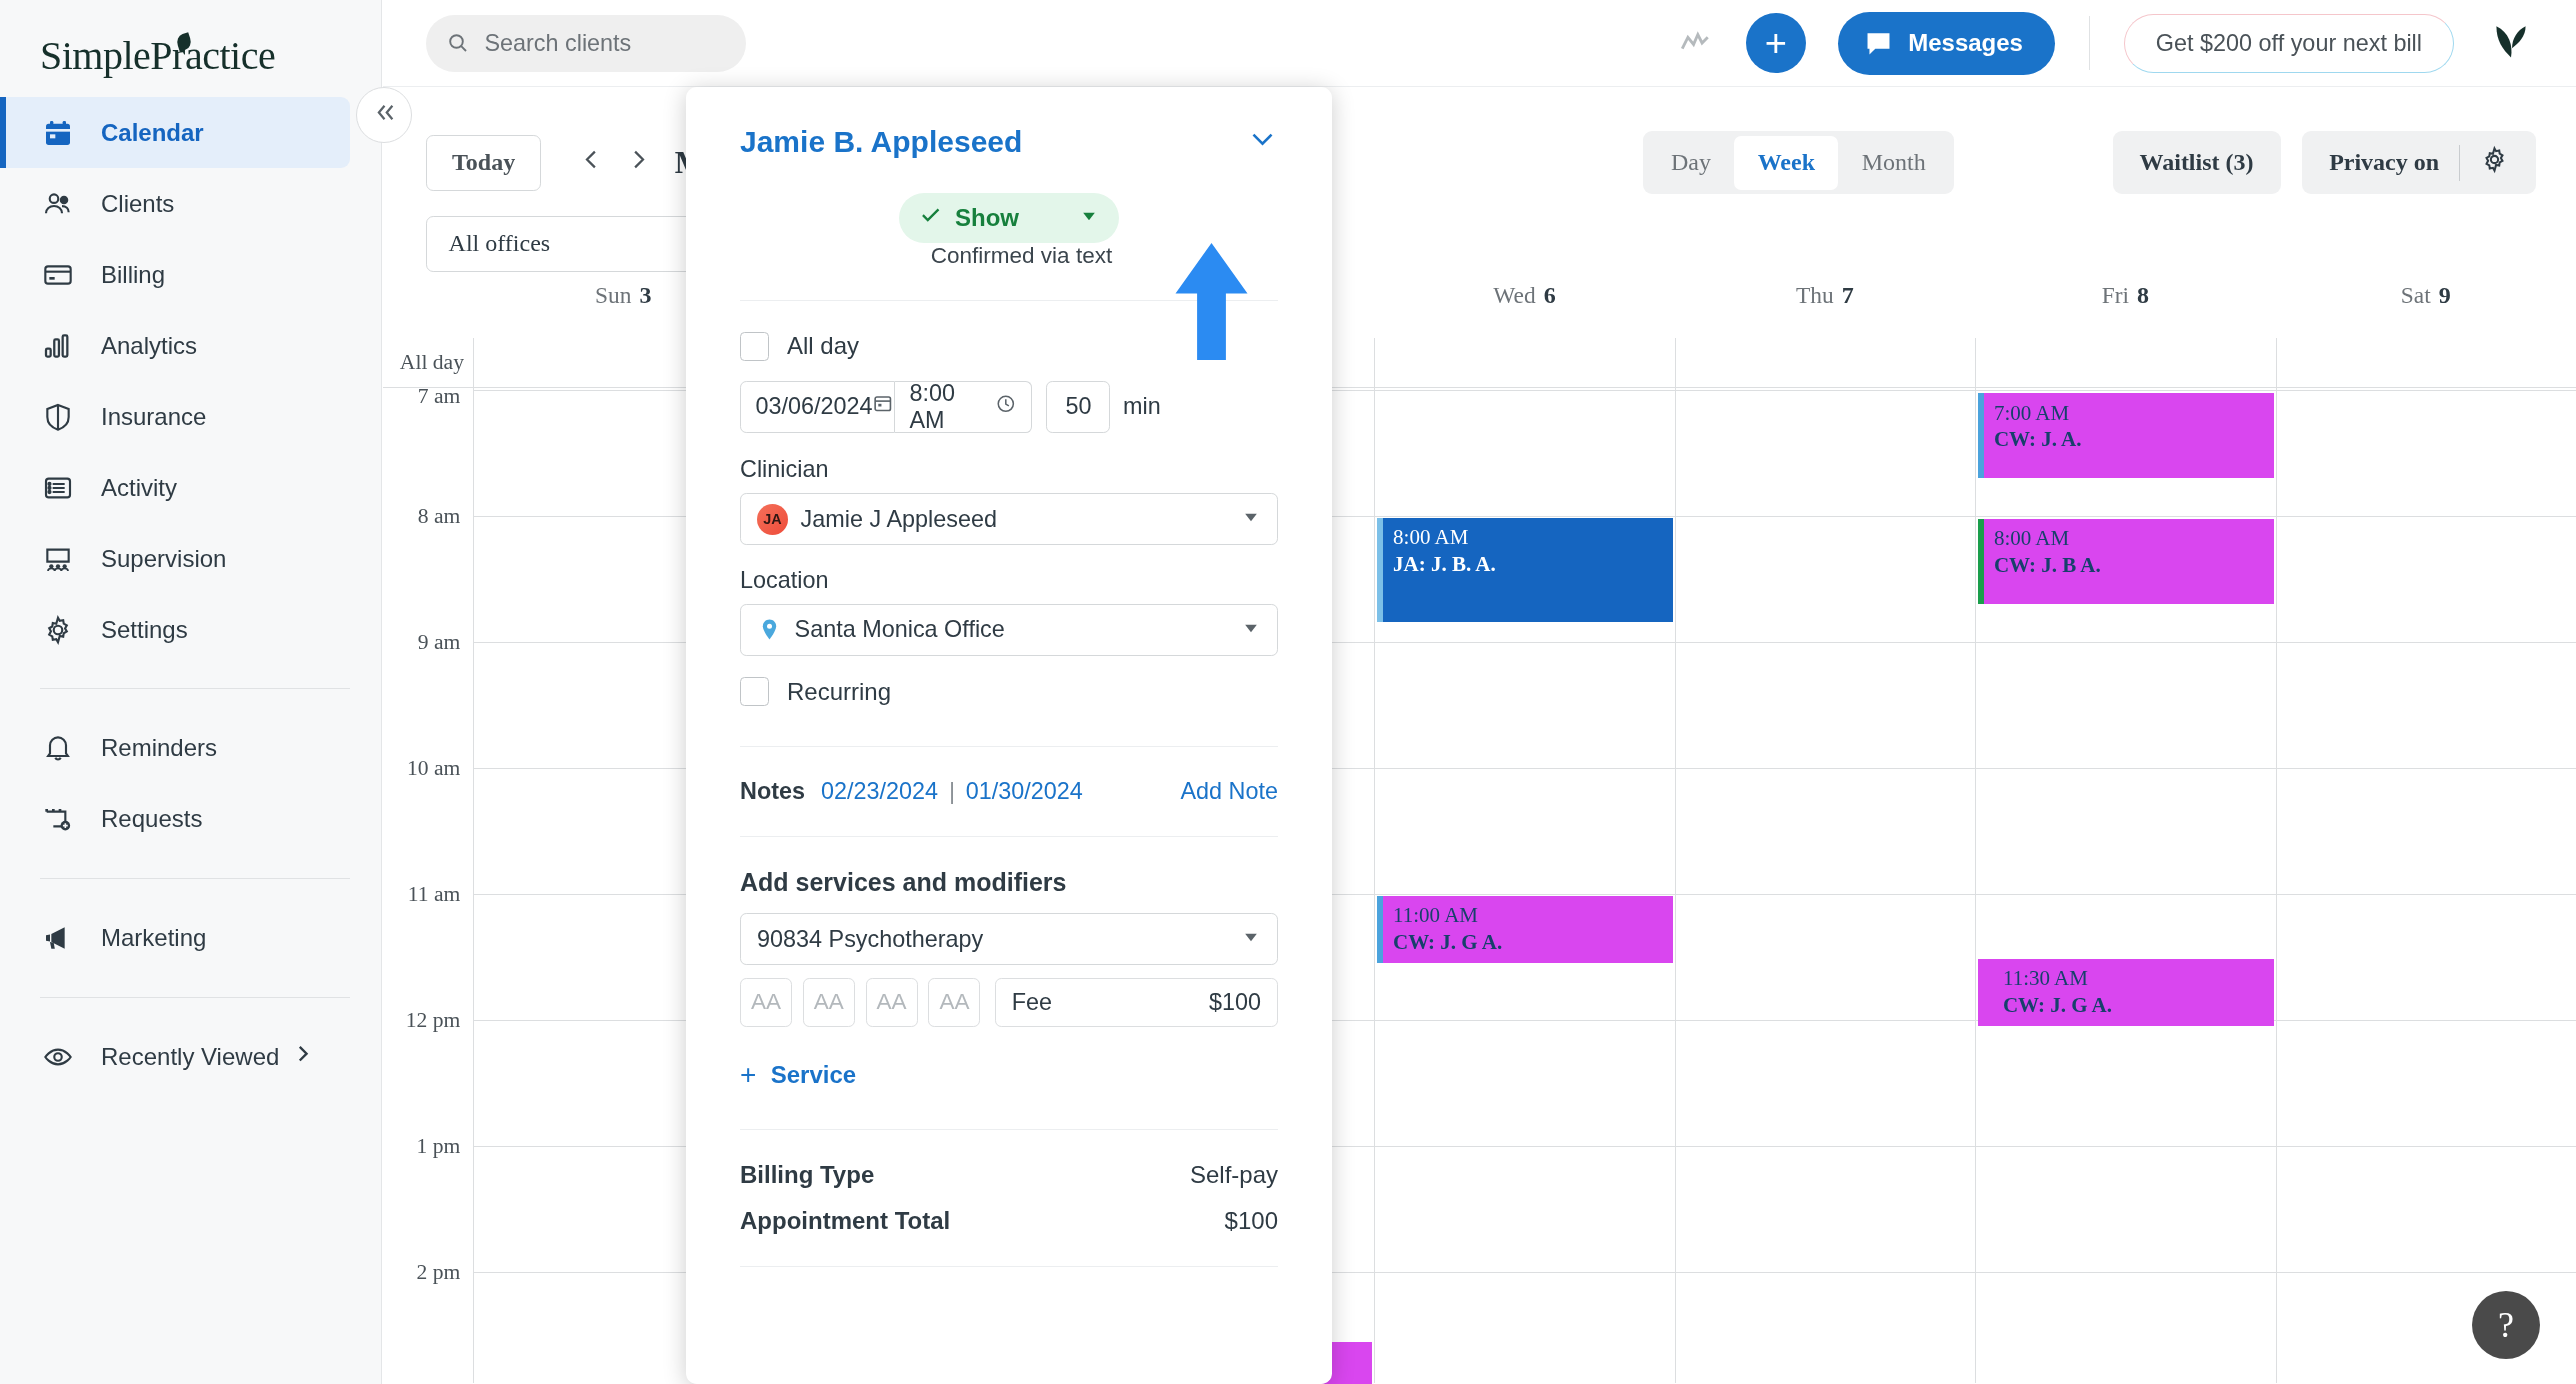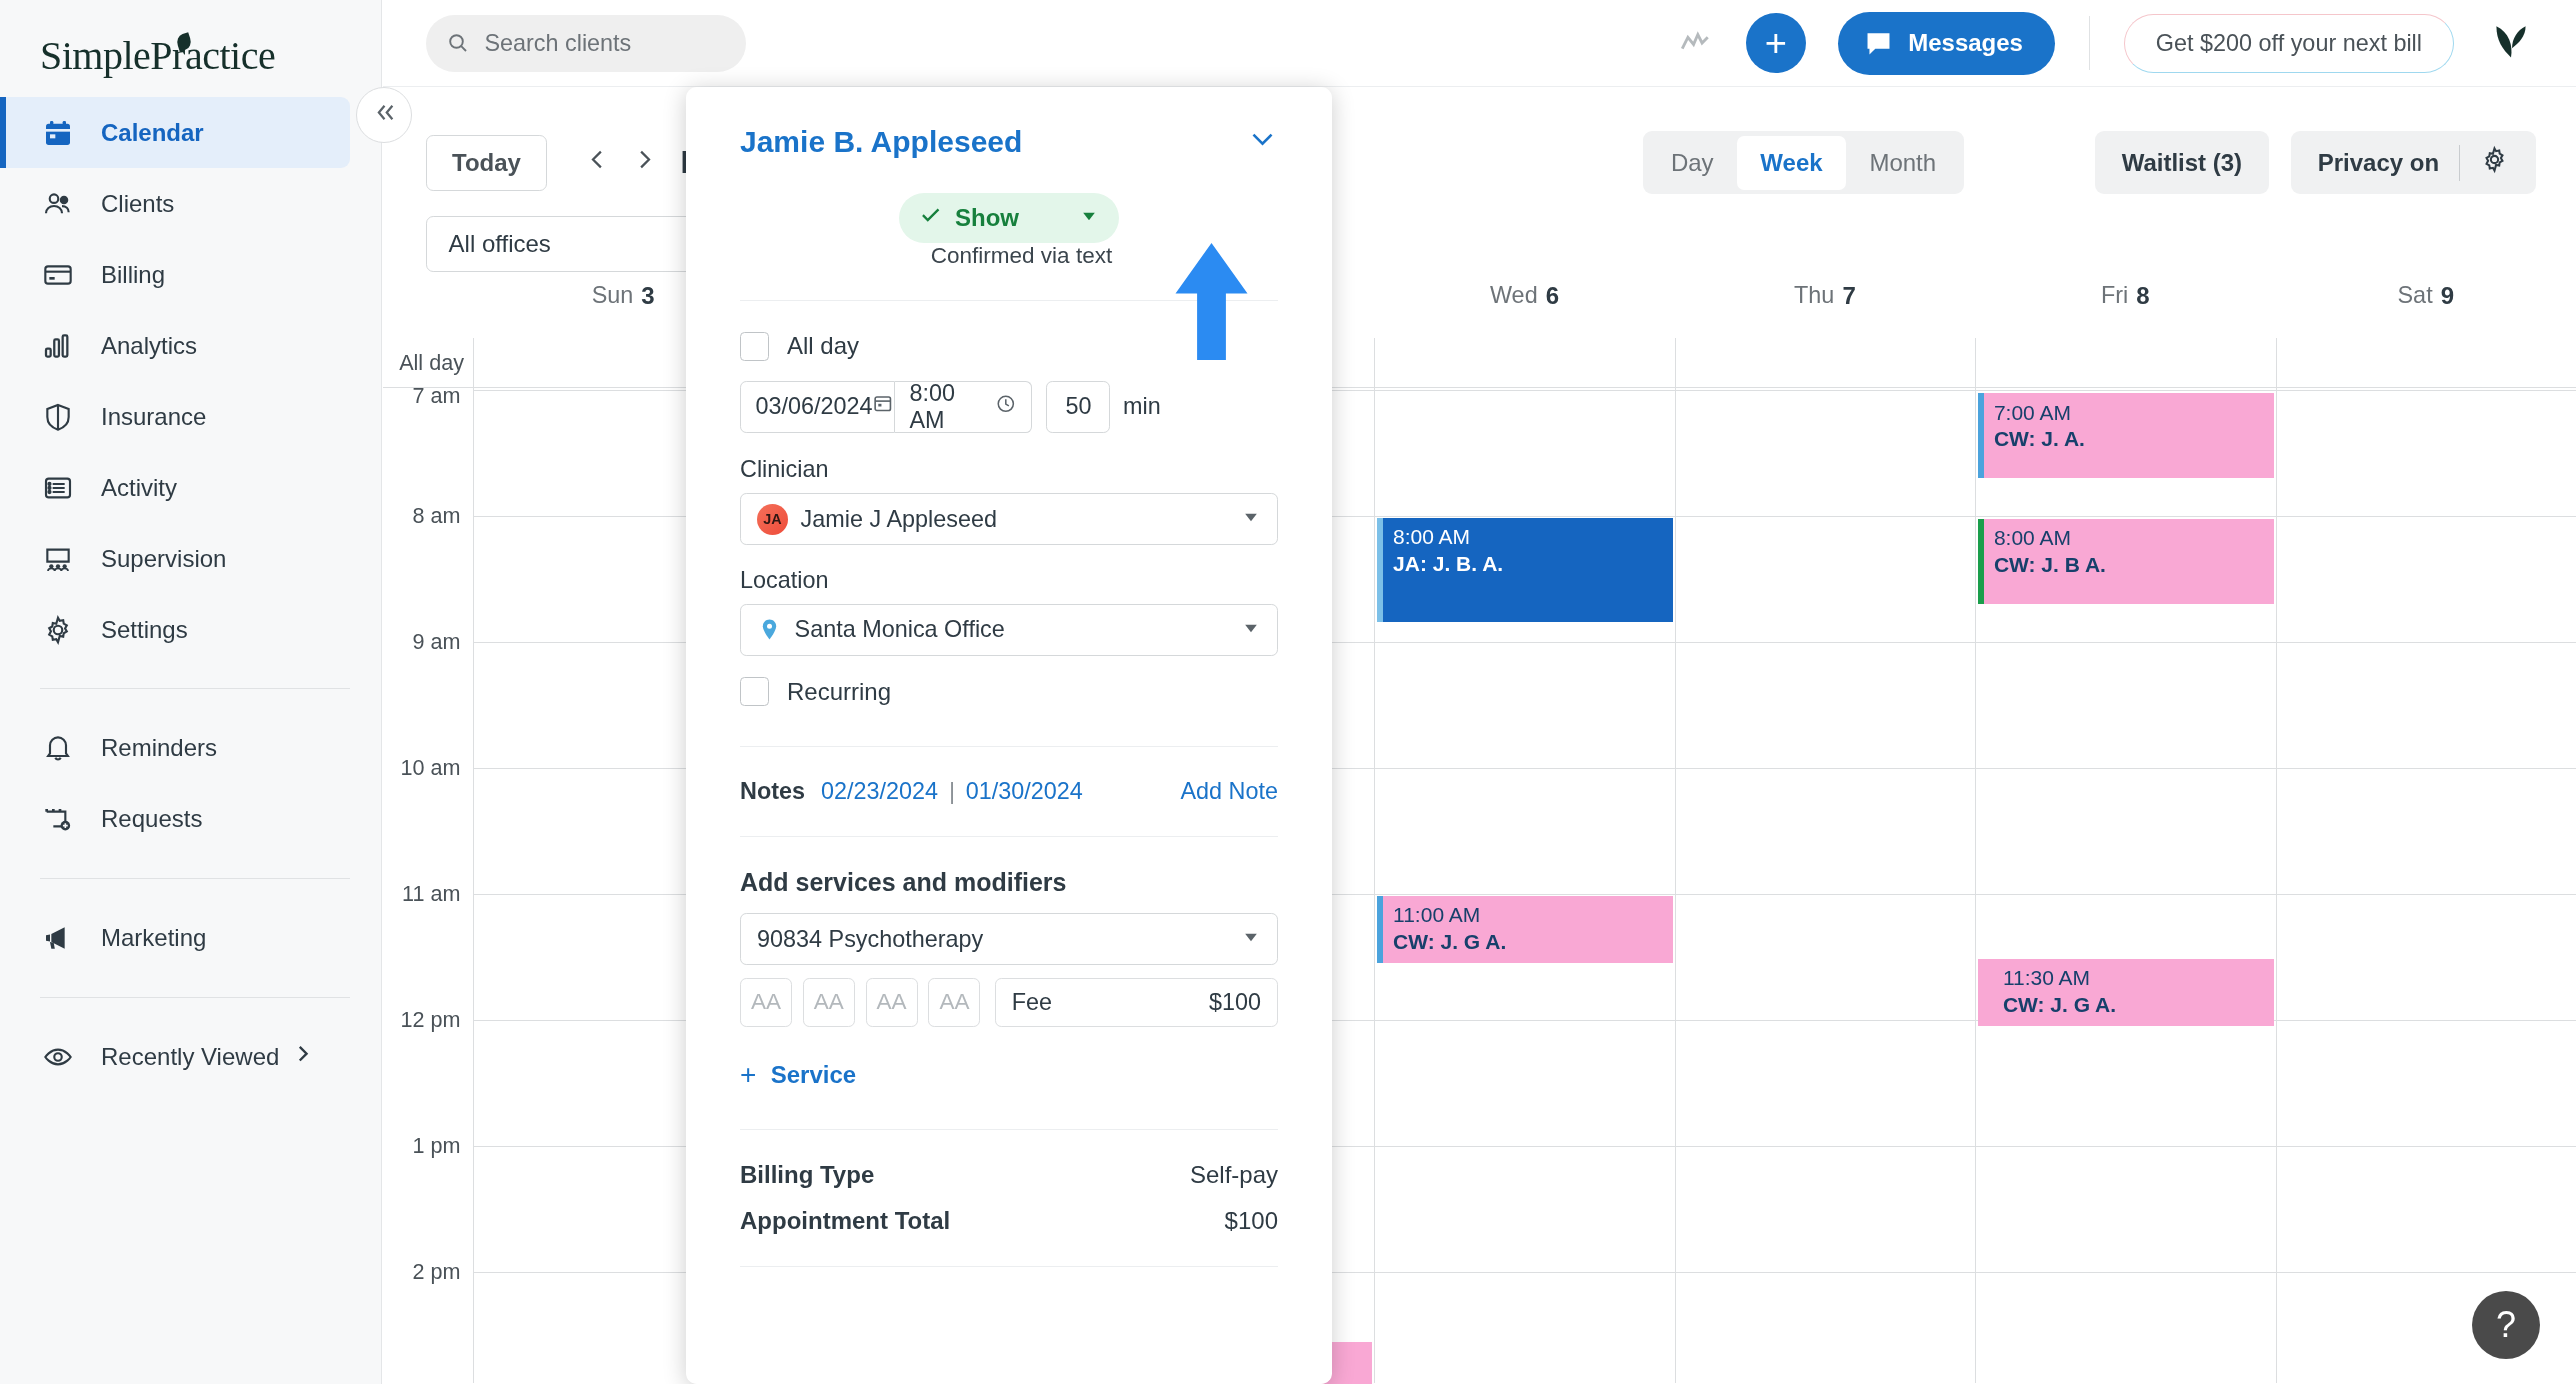--- a/index.html
+++ b/index.html
@@ -107,21 +107,21 @@
     position: absolute; left: 356px; top: 87px;
     width: 56px; height: 56px; border-radius: 50%;
     background: #fff; border: 0.9px solid #dcdee0;
     display: flex; align-items: center; justify-content: center;
     cursor: pointer; z-index: 40; color: #5b6369; font-size: 25px;
   }
 
   
   .cal-area {
     position: absolute; left: 383px; top: 88px;
-    width: 2193px; height: 1296px; background: #fff;
+    width: 2193px; height: 1296px; background: #fff; font-family: Liberation Serif, serif;
   }
   .cal-toolbar {
     position: relative; height: 189px; padding: 43px 0 0 0;
   }
   .tb-row1 { display: flex; align-items: center; padding-left: 43px; height: 63px; }
   .today-btn {
     height: 56px; padding: 0 25px; border: 0.9px solid #d5d8da;
     border-radius: 7.2px; background: #fff; color: #4a5258;
     font-size: 24px; font-weight: bold; cursor: pointer;
     display: flex; align-items: center;
@@ -187,21 +187,21 @@
   }
   .day-cols { flex: 1; display: flex; position: relative; }
   .day-col {
     flex: 1; border-left: 0.9px solid #dcdee0; position: relative;
   }
   .hour-line {
     position: absolute; left: 0; right: 0; height: 0.9px; background: #dcdee0;
   }
   .appt {
     position: absolute; left: 1.8px; right: 1.8px;
-    background: #f9a8d4; border-left: 6.3px solid #4ba3dd;
+    background: #d946ef; border-left: 6.3px solid #4ba3dd;
     color: #17406b; font-size: 21px; padding: 6.3px 0 0 10px;
     line-height: 1.27; overflow: hidden; cursor: pointer;
   }
   .appt b { font-weight: bold; display:block; }
   .appt.green-bar { border-left-color: #1a9e4b; }
   .appt.solid {
     background: #1565c0; border-left: 6.3px solid #7cc0e8; color: #fff;
   }
   .appt.solid::before {
     content: ""; position: absolute; left: -29px; top: 0;

